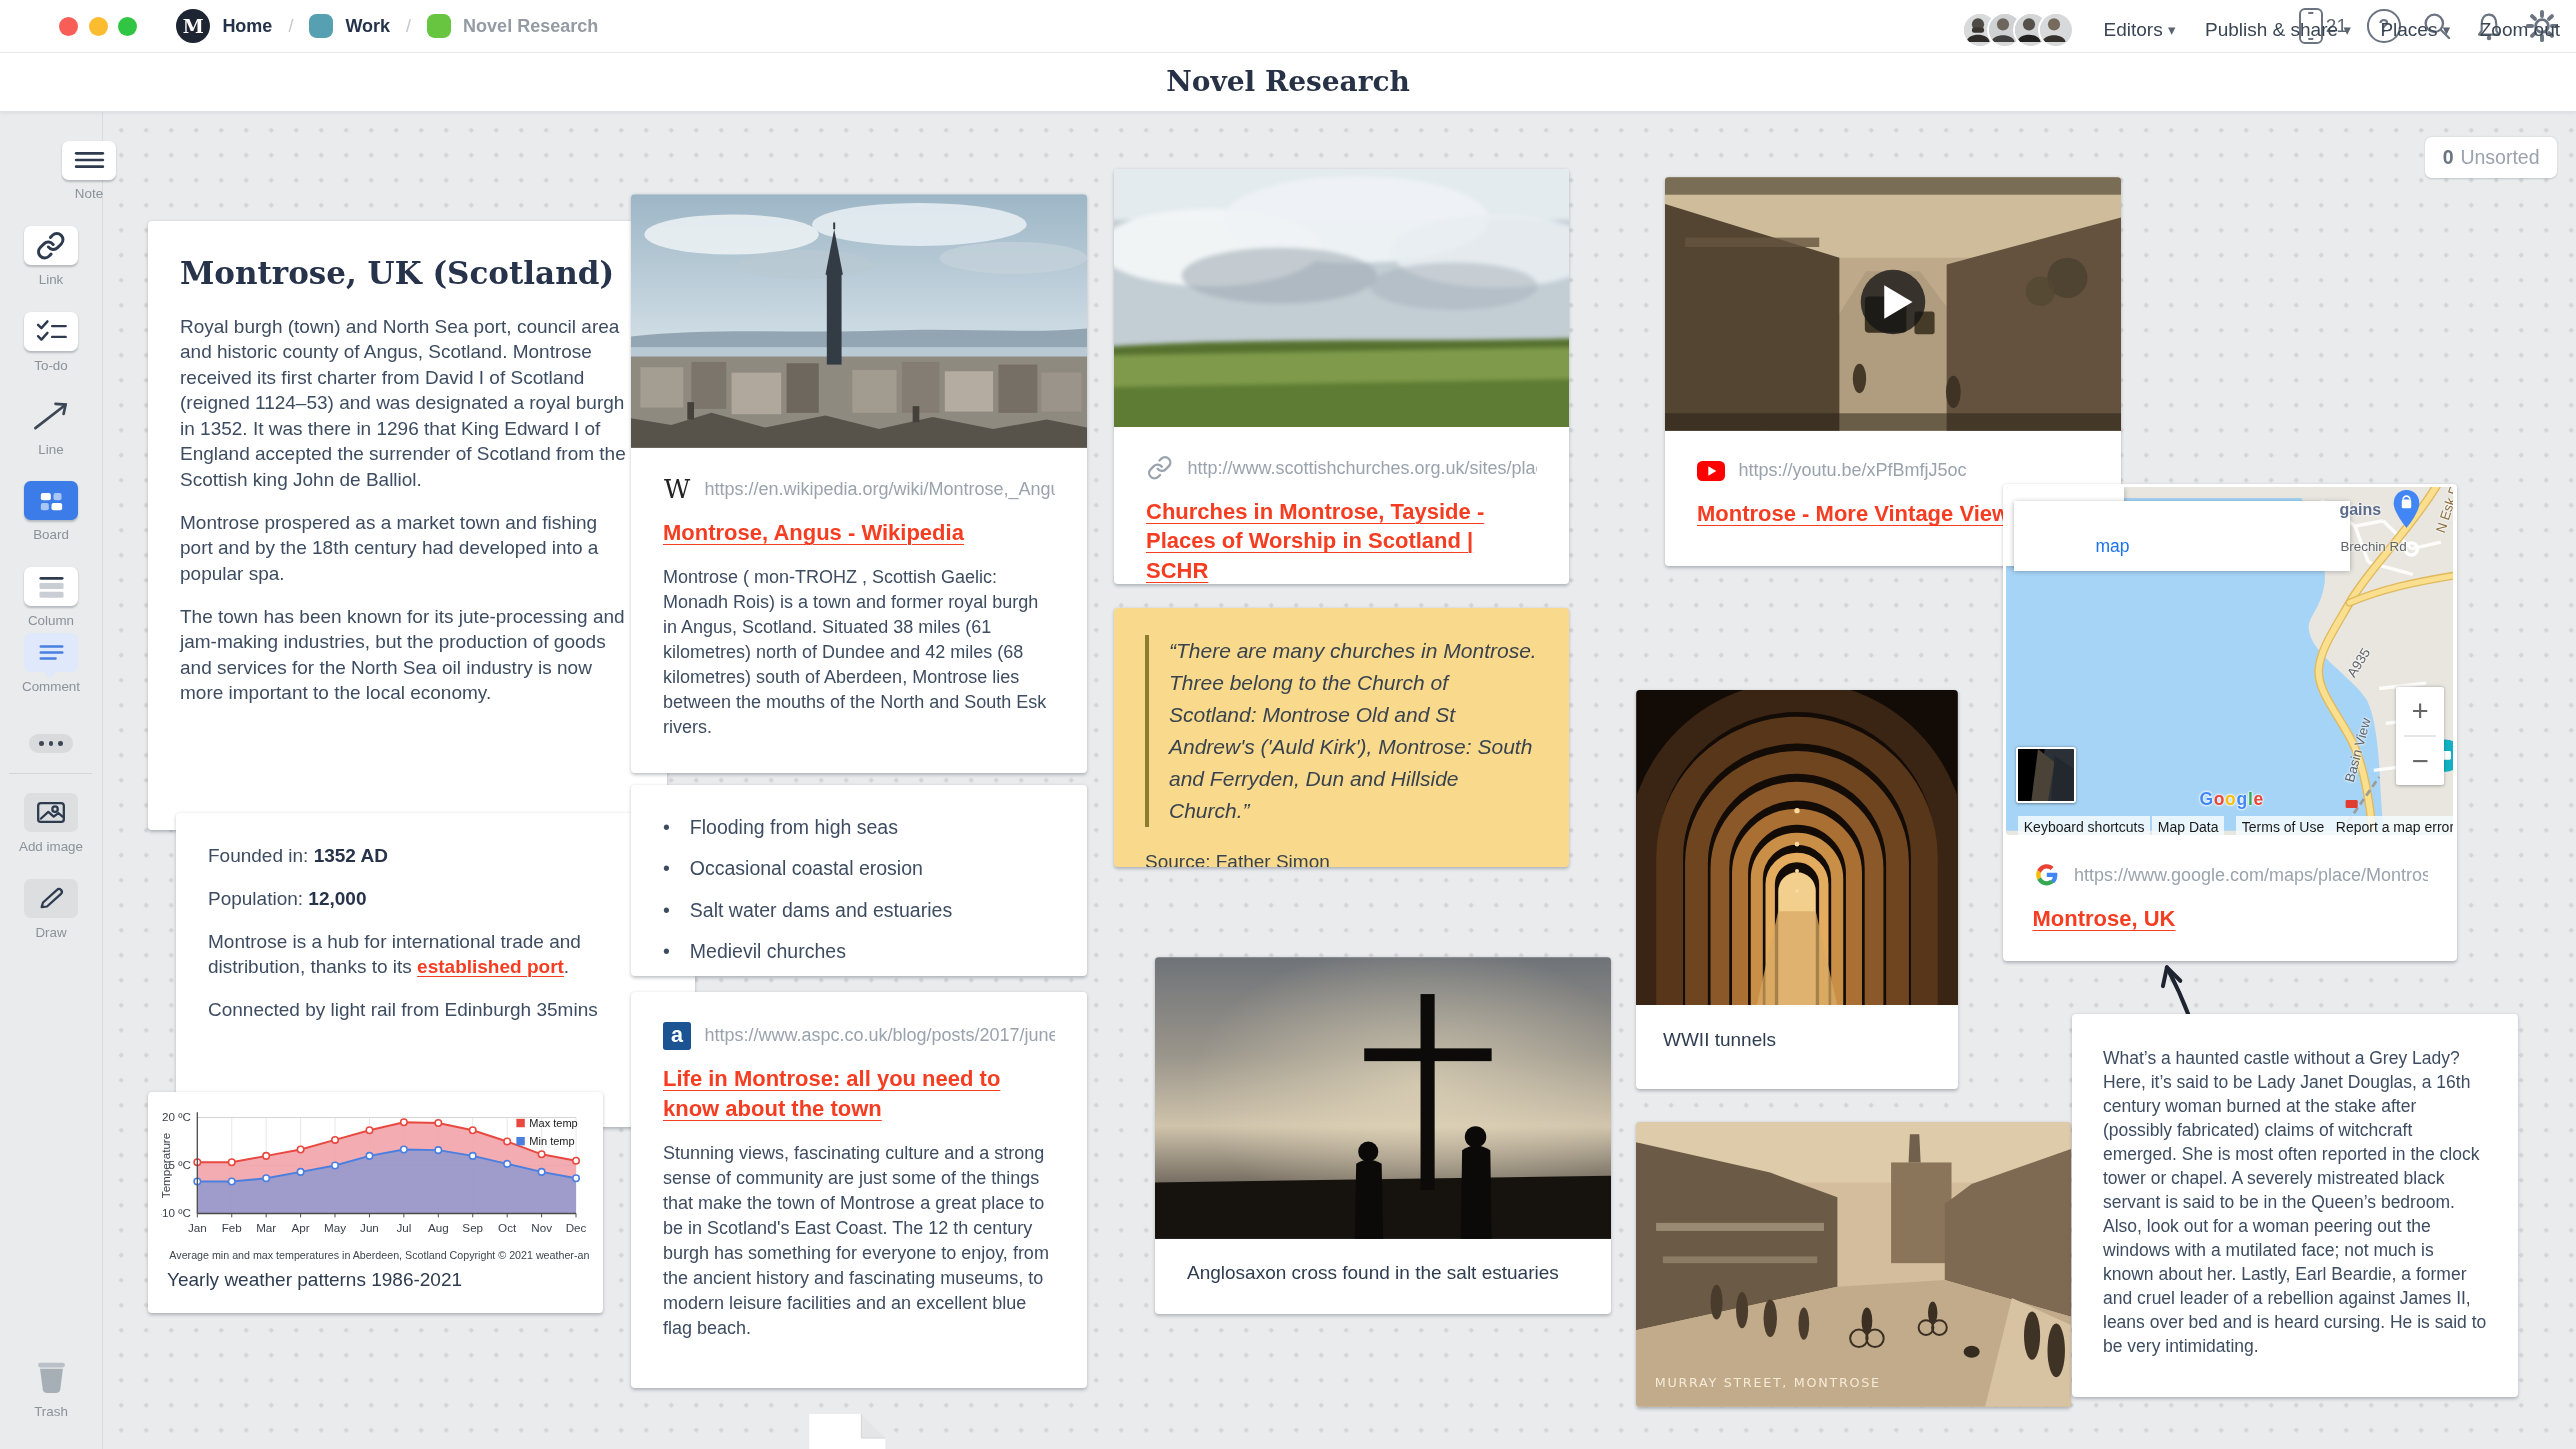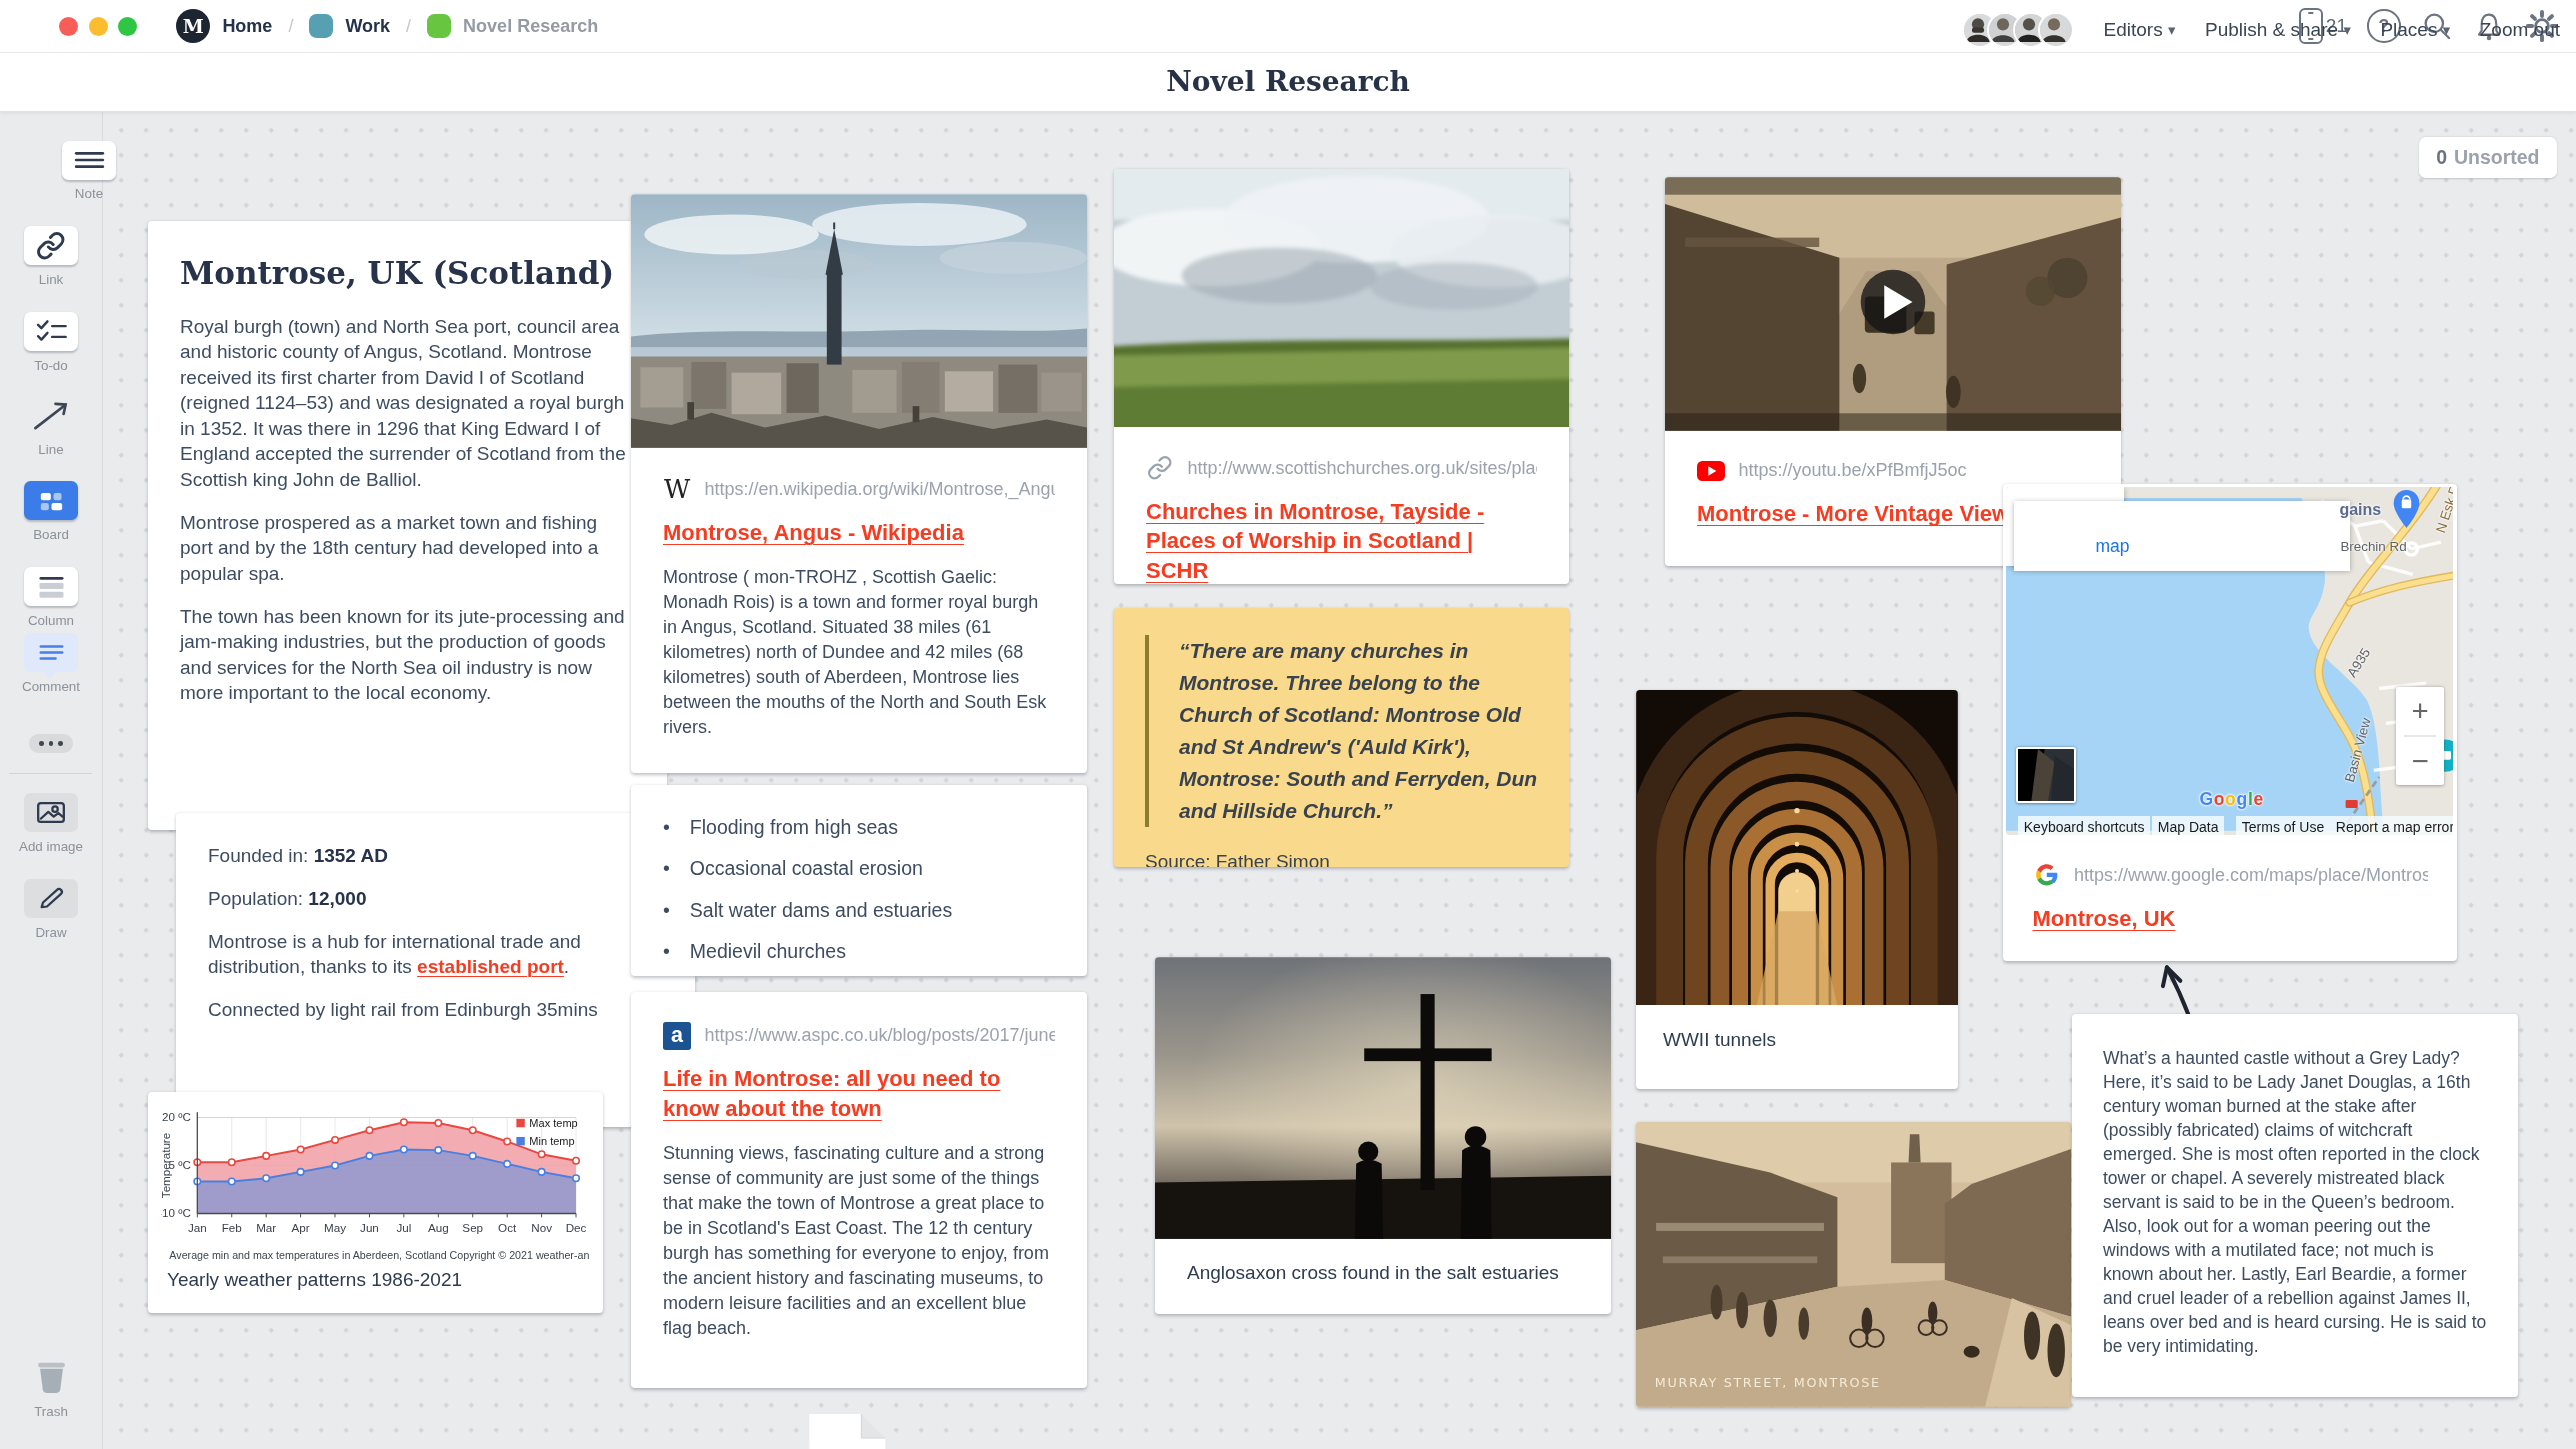--- a/index.html
+++ b/index.html
@@ -69,22 +69,22 @@
   .fav{width:28px;height:28px;flex:none;display:flex;align-items:center;justify-content:center;}
   .caption-txt{font-size:19px;color:#2e3c50;}
   .photo{display:block;width:100%;}
   ul.risk{list-style:none;margin:0;padding:0;}
   ul.risk li{display:flex;gap:20px;font-size:19.5px;line-height:25.5px;color:#3d4c60;margin-bottom:16px;}
   ul.risk li:last-child{margin-bottom:0}
   ul.risk li .blt{color:#3d4c60;}
   
   .quote-card{background:#f9d98b;}
   .quote-inner{padding:27px 31px;}
-  .quote-block{border-left:4.7px solid #8f7d2f;padding-left:30px;font-style:italic;font-size:21px;
-    line-height:32px;color:#39434f;font-weight:bold;}
+  .quote-block{border-left:4.7px solid #8f7d2f;padding-left:20px;font-style:italic;font-size:21px;
+    line-height:32px;color:#39434f;}
   .quote-src{margin-top:24px;font-size:19px;color:#39434f;}
   
   .map-area{position:absolute;left:3.4px;top:3.4px;width:447px;height:348px;overflow:hidden;border-radius:2.7px;background:#e9e6e0;}
   .map-label{position:absolute;font-size:13.4px;color:#5f6368;text-shadow:0 0 2.7px #fff,0 0 2.7px #fff;white-space:nowrap;}
   .map-popup{position:absolute;background:#fff;box-shadow:0 1.3px 5.4px rgba(0,0,0,.3);}
   .gmap-link{color:#1a73e8;font-size:17.5px;}
   .zoom-ctl{position:absolute;width:48px;background:#fff;border-radius:2.7px;box-shadow:0 0.7px 3.4px rgba(0,0,0,.3);
     display:flex;flex-direction:column;align-items:center;}
   .zoom-ctl .zbtn{width:48px;height:48px;display:flex;align-items:center;justify-content:center;
     font-size:29.5px;color:#666;cursor:pointer;}
@@ -93,21 +93,21 @@
   .map-footer span{position:absolute;top:0;background:rgba(245,250,253,.85);padding:2.7px 5.4px;white-space:nowrap;}
   .mini-map{position:absolute;border:2.7px solid #fff;border-radius:2.7px;box-shadow:0 0.7px 2.7px rgba(0,0,0,.4);
     overflow:hidden;}
   .google-logo{position:absolute;font-size:17.5px;font-weight:bold;letter-spacing:0.7px;
     text-shadow:0 0 2px #fff,0 0 2px #fff,0 0 3.4px #fff;}
   .google-logo span:nth-child(1){color:#4285F4}.google-logo span:nth-child(2){color:#EA4335}
   .google-logo span:nth-child(3){color:#FBBC05}.google-logo span:nth-child(4){color:#4285F4}
   .google-logo span:nth-child(5){color:#34A853}.google-logo span:nth-child(6){color:#EA4335}
   
   .unsorted{position:absolute;right:19px;top:25.5px;background:#fff;border-radius:6.7px;box-shadow:0 0.7px 2px rgba(30,40,55,.2);
-    padding:9.4px 17.5px;font-size:19.5px;color:#9aa2ad;font-weight:bold;}
+    padding:9.4px 17.5px;font-size:19.5px;color:#9aa2ad;}
   .unsorted b{color:#6a7380;margin-right:6.7px;}
   .blur3{filter:blur(2px);}
   .yt-play{position:absolute;left:50%;top:125px;transform:translate(-50%,-50%);}
 </style>
 </head>
 <body>
 
 <div class="topbar">
   <div class="traffic">
     <span class="light l-red"></span>

